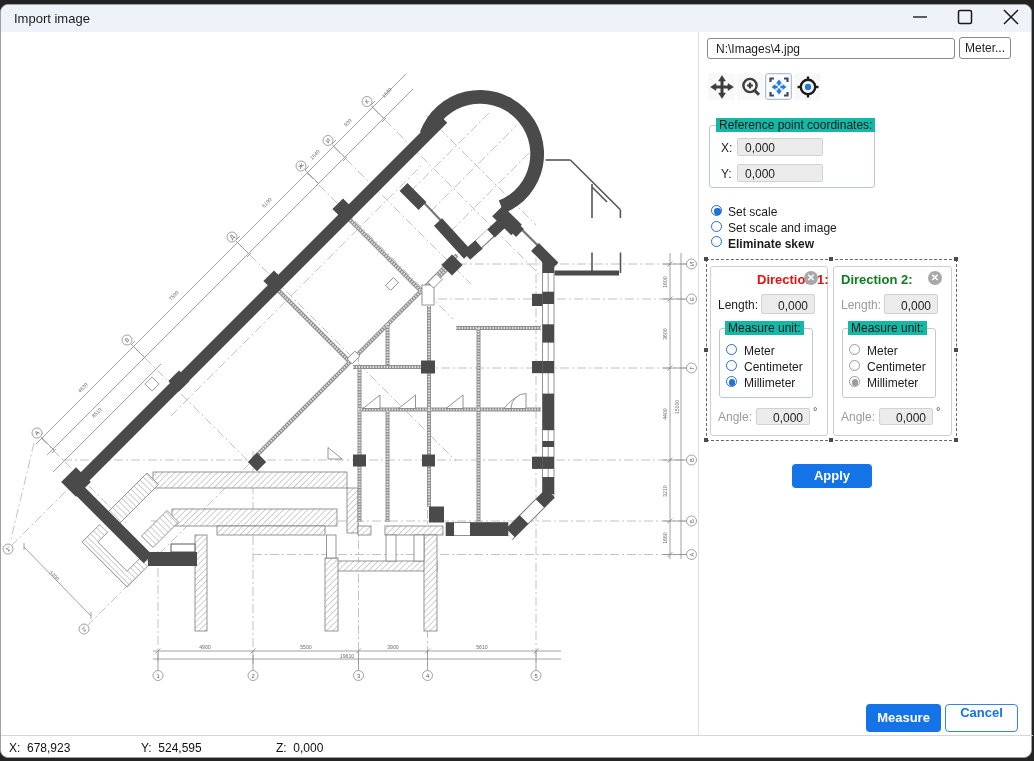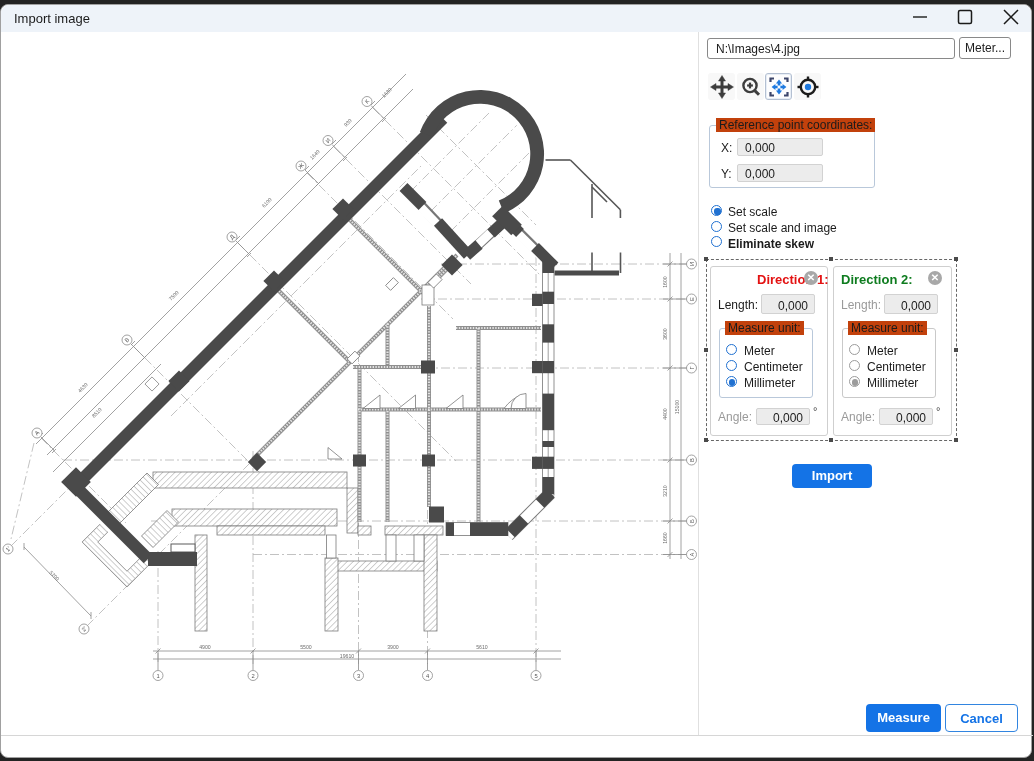--- a/index.html
+++ b/index.html
@@ -12,21 +12,21 @@
   #statusline{position:absolute;left:0px;top:730px;width:1032px;height:1px;background:#d6d6d6;}
   #status{position:absolute;left:8px;top:736px;width:600px;height:18px;font-size:12px;color:#111;}
   #status span{white-space:nowrap;}
   
   .abs{position:absolute;box-sizing:border-box;}
   #path-input{left:707px;top:38px;width:248px;height:21px;border:1px solid #898989;border-radius:3px;font-size:12px;color:#1b1b1b;padding:3px 0 0 8px;background:#fff;}
   #browse{left:959px;top:37px;width:52px;height:22px;border:1px solid #898989;border-radius:3px;font-size:12px;color:#1b1b1b;text-align:center;padding-top:3px;background:#fff;}
   .tbtn{top:73px;width:27px;height:27px;border-radius:3px;background:#f8f8f8;}
   #tb1{left:708px;}#tb2{left:737px;}#tb3{left:765px;background:#fdfdfe;border:1px solid #b4c0d2;box-shadow:inset 0 0 0 1px #e8eef6;}#tb4{left:794px;}
   .grp{border:1px solid #b9c8da;border-radius:3px;background:#fff;}
-  .grplabel{position:absolute;top:-8px;background:#c2410c;font-size:12px;color:#1b1b1b;padding:0 3px;white-space:nowrap;}
+  .grplabel{position:absolute;top:-8px;background:#14b8a6;font-size:12px;color:#1b1b1b;padding:0 3px;white-space:nowrap;}
   #refgrp{left:709px;top:125px;width:166px;height:63px;}
   .field{background:#ececec;border:1px solid #d2d2d2;border-radius:2px;font-size:12px;color:#1b1b1b;}
   .radio{width:11px;height:11px;border-radius:50%;background:#fff;}
   .rblue{border:1.6px solid #2071d1;}
   .rgray{border:1.6px solid #9c9c9c;}
   .rdot{position:absolute;left:2.4px;top:2.4px;width:6.2px;height:6.2px;border-radius:50%;}
   .lbl{font-size:12px;color:#1b1b1b;white-space:nowrap;}
   .lblgray{font-size:12px;color:#9a9a9a;white-space:nowrap;}
   #dashbox{left:706px;top:259px;width:251px;height:182px;border:1px dashed #666;}
   .dirpanel{border:1px solid #cfcfcf;border-radius:3px;background:#fff;}
@@ -431,20 +431,25 @@
 
       <rect x="428" y="505.5" width="15" height="16"></rect>
     </g>
     </svg>
   </div>
 
   <div id="pane-div"></div>
 
   <div id="statusline"></div>
 
+  <div id="status">
+      <span style="position:absolute;left:0px;">X:&nbsp; 678,923</span>
+      <span style="position:absolute;left:132px;">Y:&nbsp; 524,595</span>
+      <span style="position:absolute;left:267px;">Z:&nbsp; 0,000</span>
+    </div>
 </div>
 
 <div id="panel">
 
   <div class="abs" id="path-input">N:\Images\4.jpg</div>
 
   <div class="abs" id="browse">Meter...</div>
 
   <div class="abs tbtn" id="tb1"></div>
 
@@ -575,18 +580,18 @@
 
   <div class="abs radio rgray" style="left:848.5px;top:376px;">
       <span class="rdot" style="background:#9c9c9c;"></span>
     </div>
   <div class="abs lbl" style="left:867px;top:376px;">Millimeter</div>
 
   <div class="abs lblgray" style="left:841px;top:410px;">Angle:</div>
   <div class="abs field" style="left:879px;top:408px;width:54px;height:17px;text-align:right;padding:2px 6px 0 0;">0,000</div>
   <div class="abs" style="left:936px;top:405px;font-size:11px;color:#444;">°</div>
 
-  <div class="abs bluebtn" style="left:792px;top:464px;width:80px;height:24px;padding-top:4px;box-sizing:border-box;">Import</div>
+  <div class="abs bluebtn" style="left:792px;top:464px;width:80px;height:24px;padding-top:4px;box-sizing:border-box;">Apply</div>
 
   <div class="abs bluebtn" style="left:866px;top:704px;width:75px;height:28px;padding-top:6px;box-sizing:border-box;">Measure</div>
 
-  <div class="abs" id="cancel" style="left:945px;top:704px;width:73px;height:28px;padding-top:6px;box-sizing:border-box;">Cancel</div>
+  <div class="abs" id="cancel" style="left:945px;top:704px;width:73px;height:28px;box-sizing:border-box;">Cancel</div>
 </div>
 
 </body></html>

